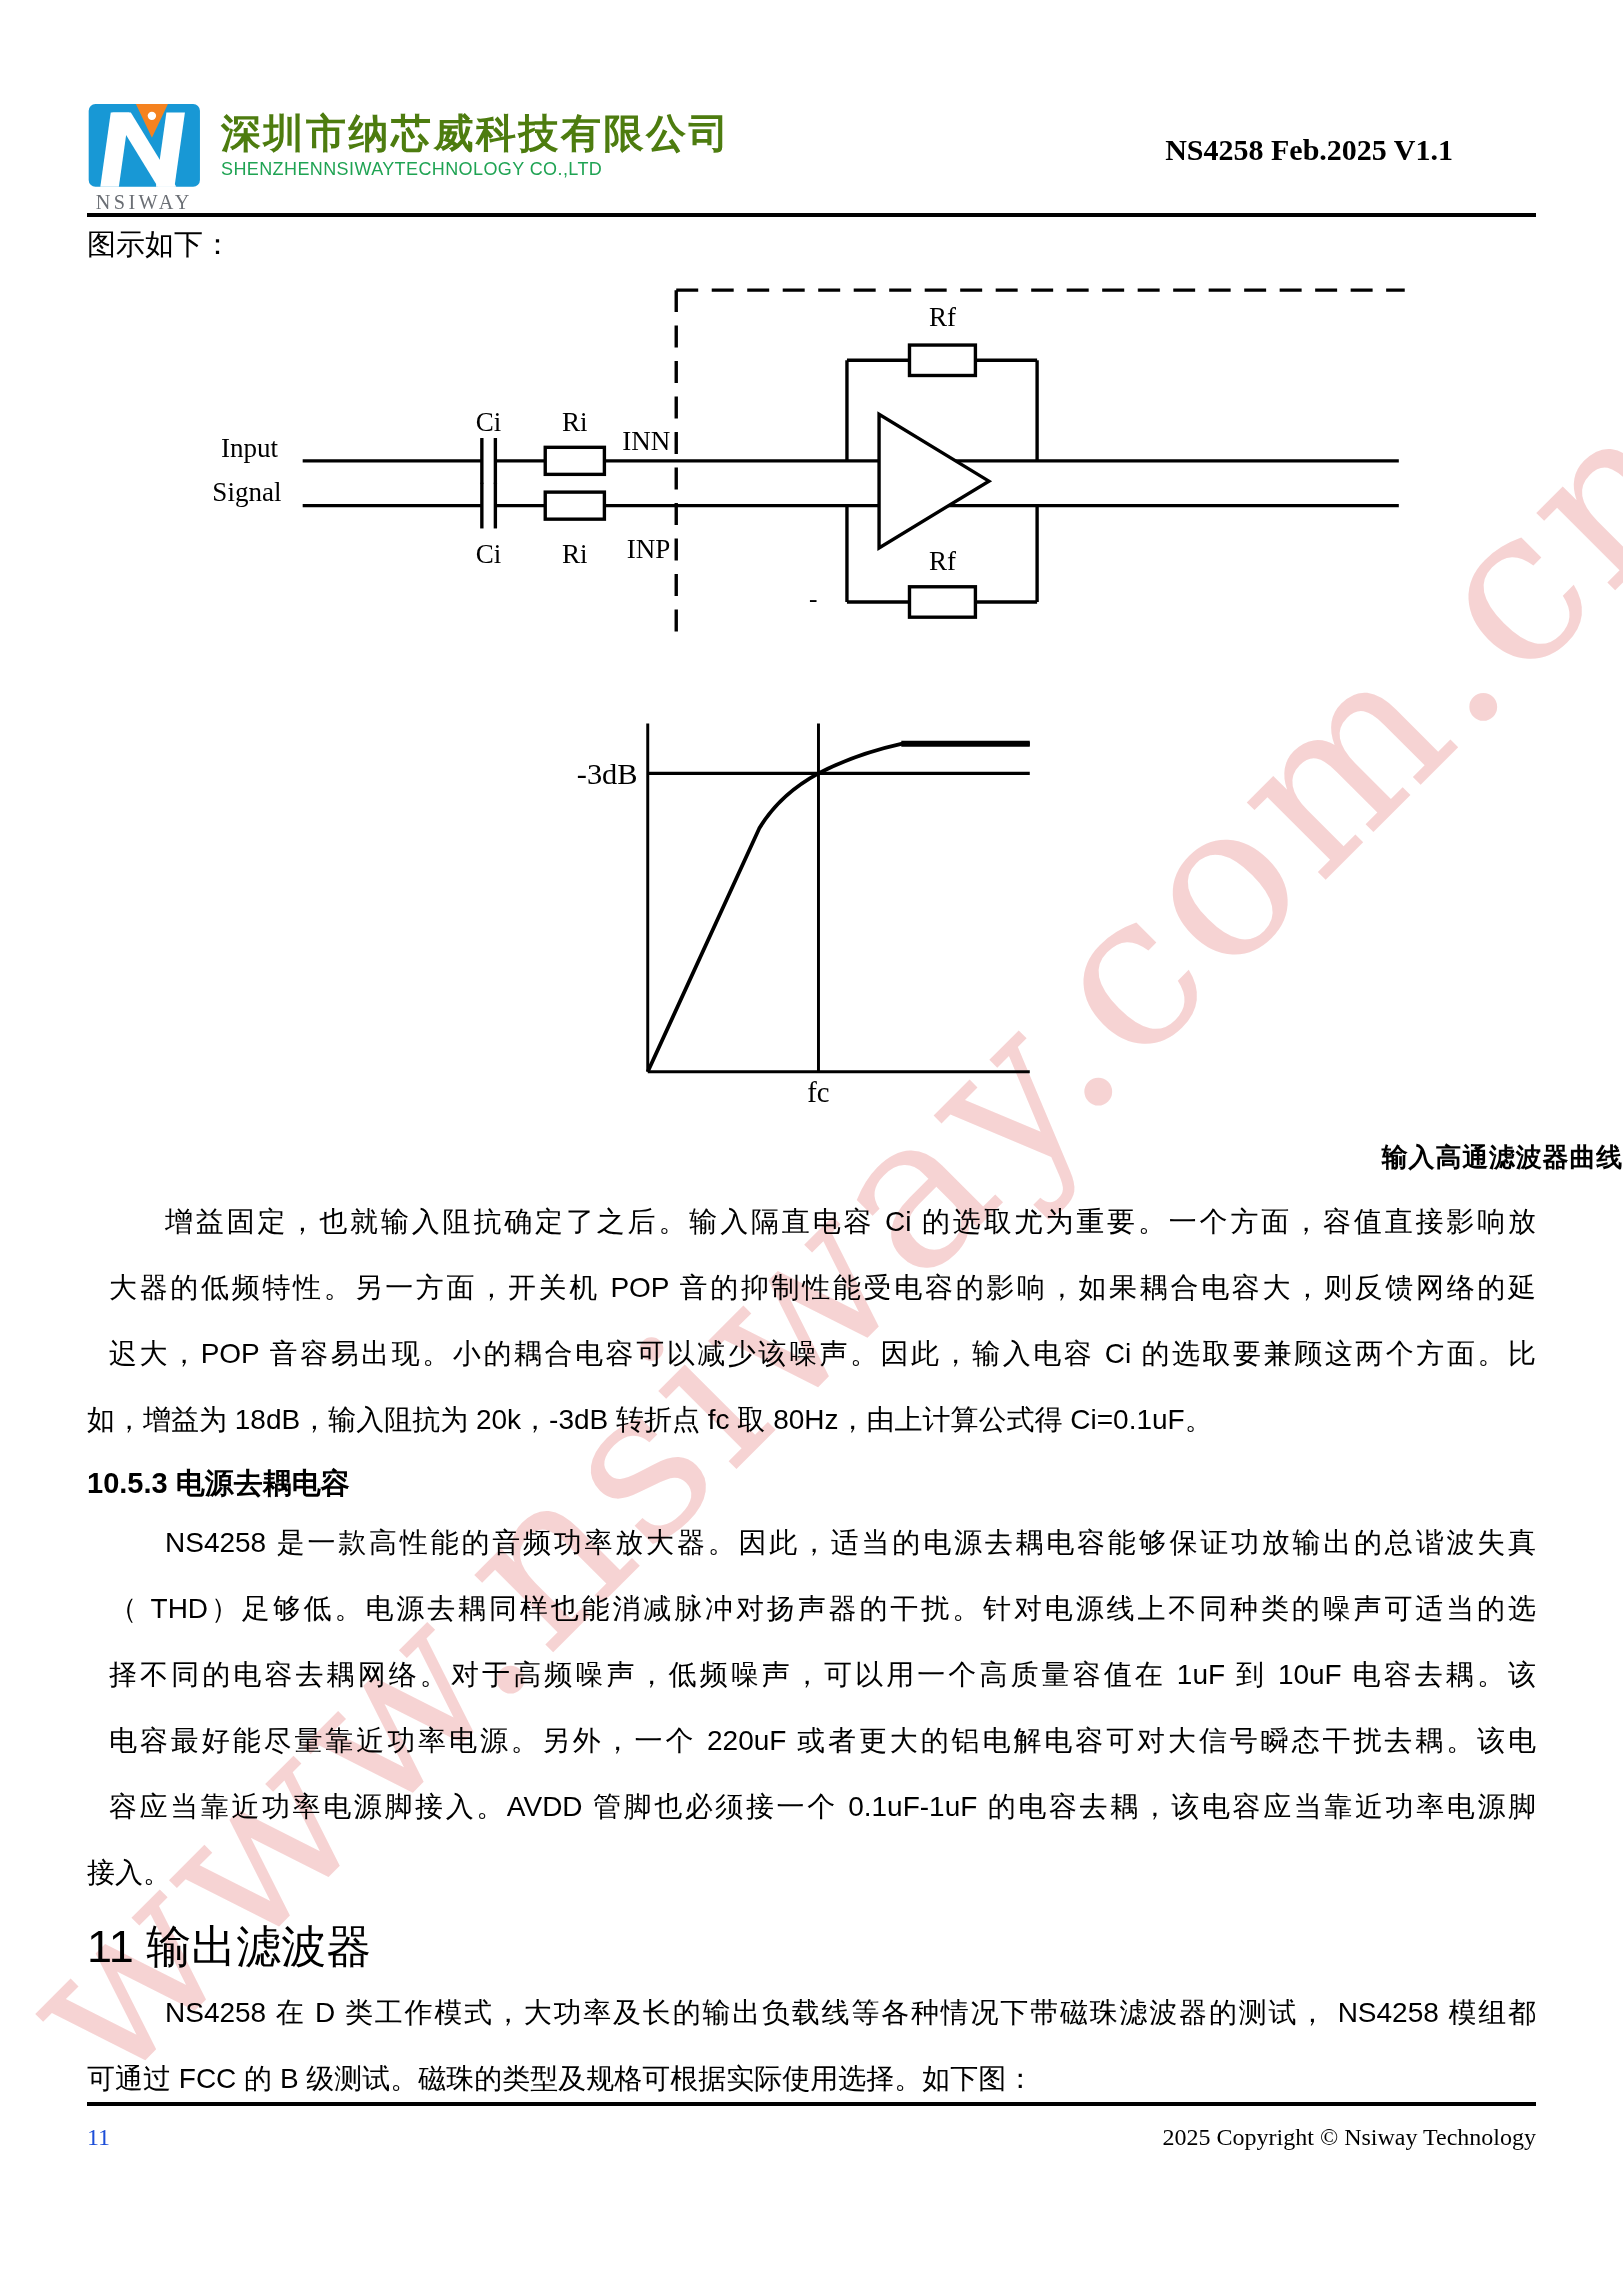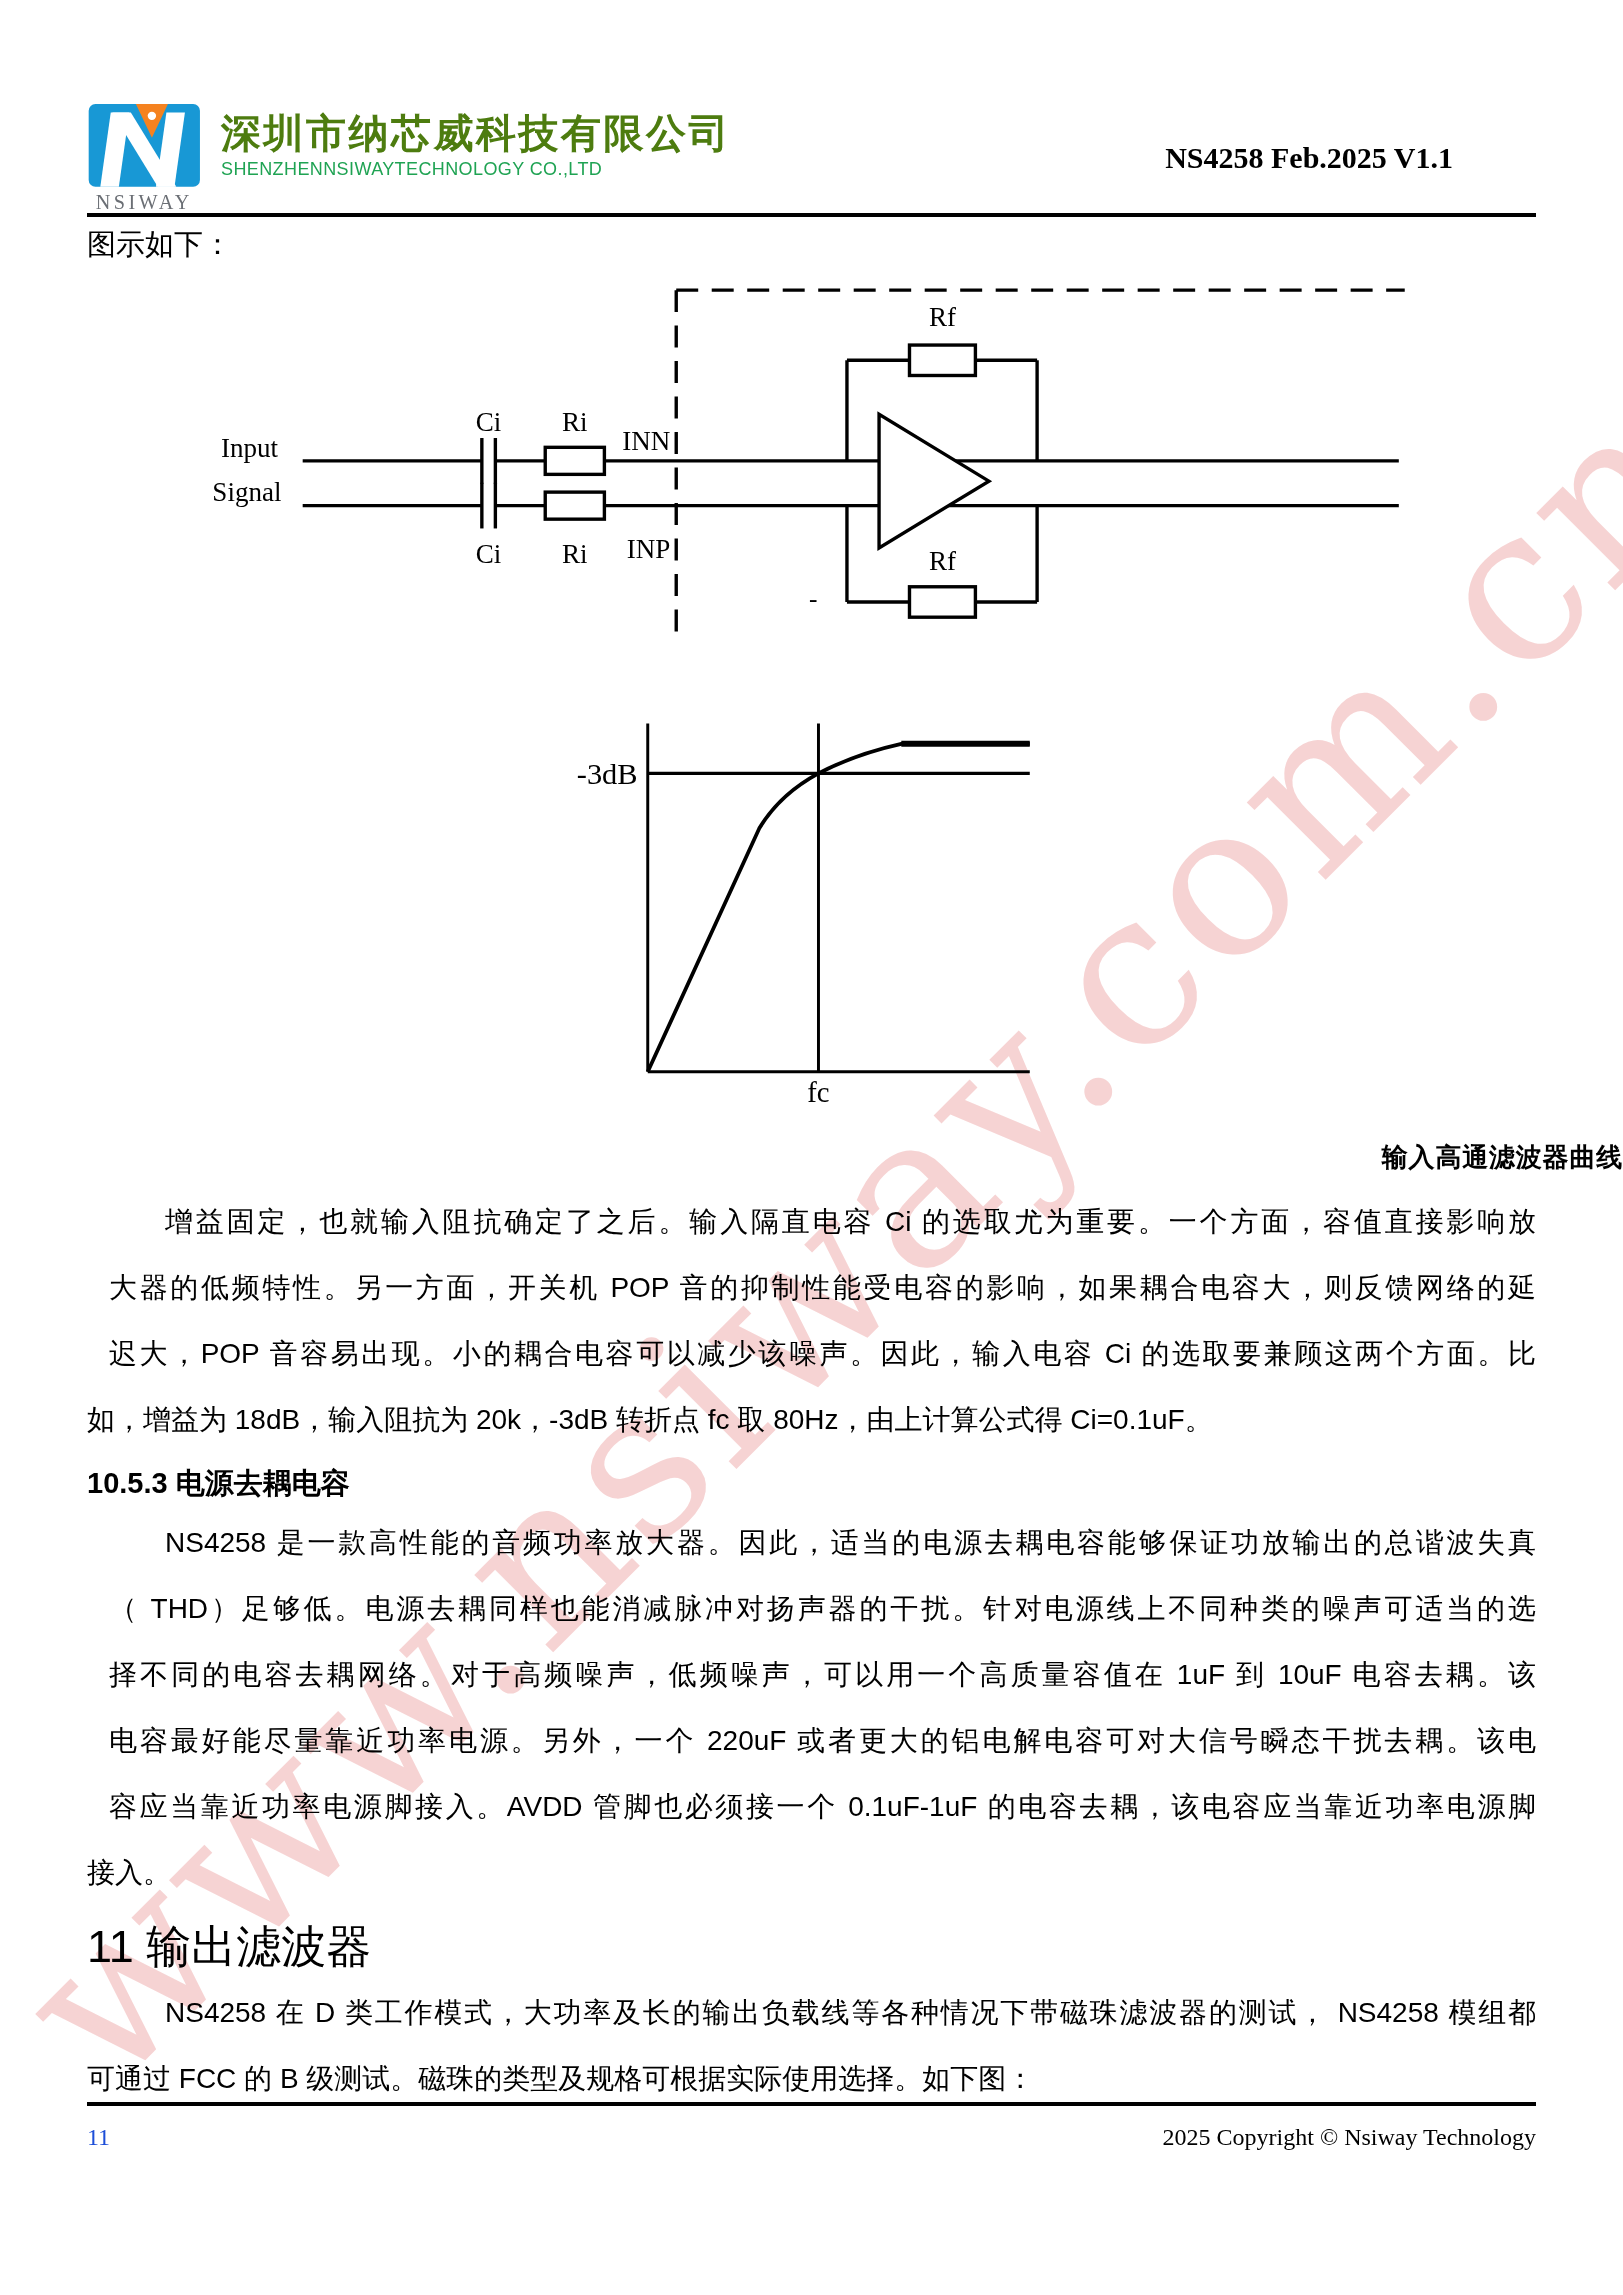--- a/index.html
+++ b/index.html
@@ -12,21 +12,21 @@
              color:rgba(224,108,108,0.30);white-space:nowrap;z-index:0;pointer-events:none;}
   .content{position:absolute;inset:0;z-index:1;}
   
   .header{position:absolute;left:87px;top:101px;right:87px;height:110px;}
   .logo{position:absolute;left:0;top:3.4px;width:118px;height:108px;}
   .companyblock{position:absolute;left:134px;top:8.5px;}
   .company-cn{font-family:"Liberation Sans","DejaVu Sans",sans-serif;font-weight:bold;
               font-size:40px;color:#4d7c0f;letter-spacing:2.5px;line-height:47px;}
   .company-en{font-family:"Liberation Sans","DejaVu Sans",sans-serif;font-weight:normal;
               font-size:18px;color:#1fa353;letter-spacing:0.4px;line-height:25px;}
-  .docref{position:absolute;right:83px;top:40px;font-weight:bold;font-size:30px;
+  .docref{position:absolute;right:83px;top:32px;font-weight:bold;font-size:30px;
           font-family:"Liberation Serif","DejaVu Serif",serif;}
   .rule{position:absolute;left:87px;right:87px;height:4.2px;background:#000;}
   .rule.top{top:213px;}
   .rule.bottom{top:2102px;}
   .intro{position:absolute;left:87px;top:225px;font-size:29px;}
   
   .circuit{position:absolute;left:194px;top:269px;}
   .hpfchart{position:absolute;left:465px;top:710px;}
   .caption{position:absolute;left:0;right:0;top:1140px;text-align:right;font-size:26px;letter-spacing:0.8px;font-weight:bold;}
   

